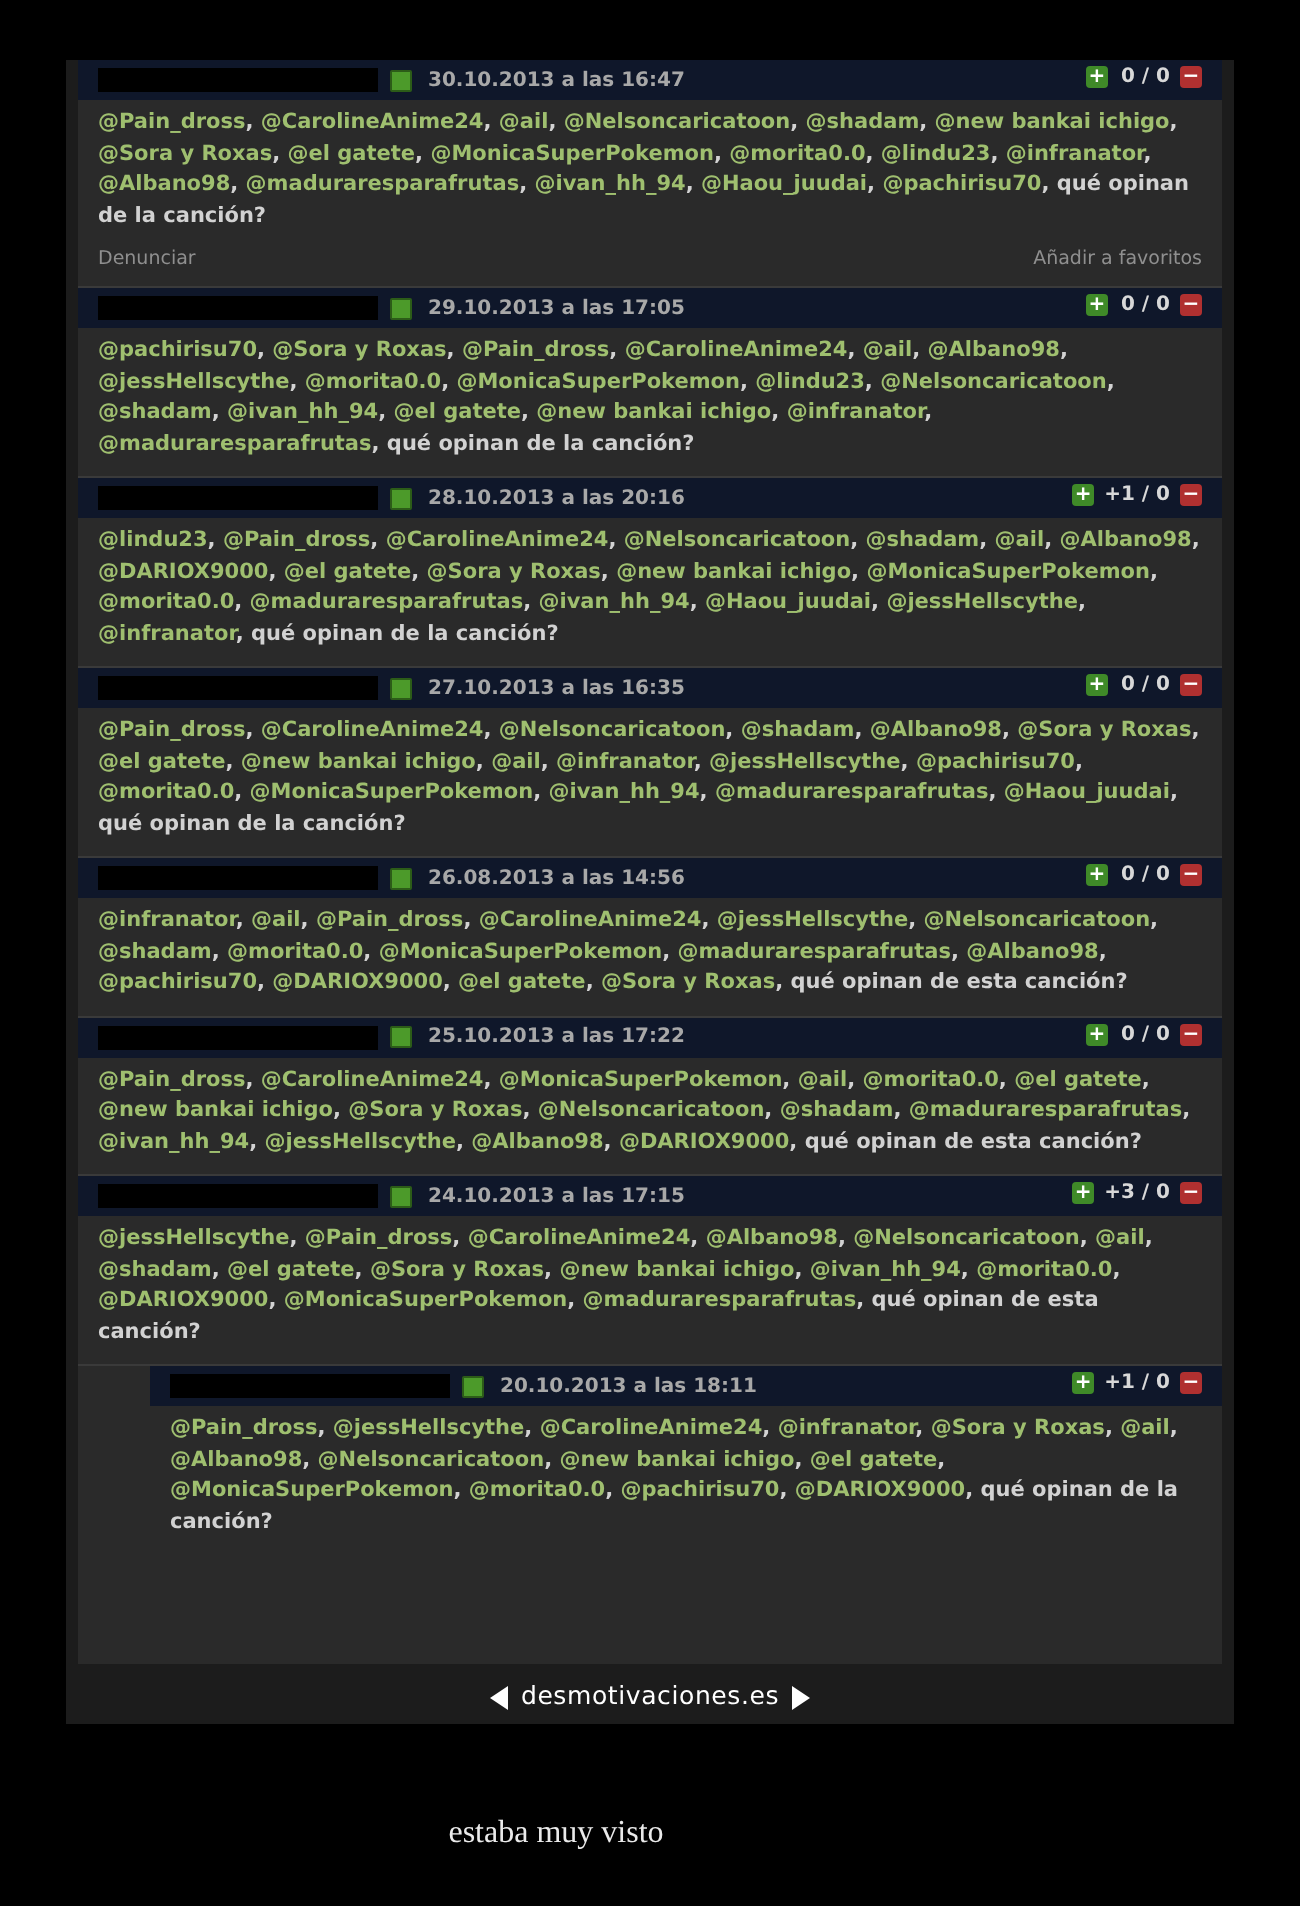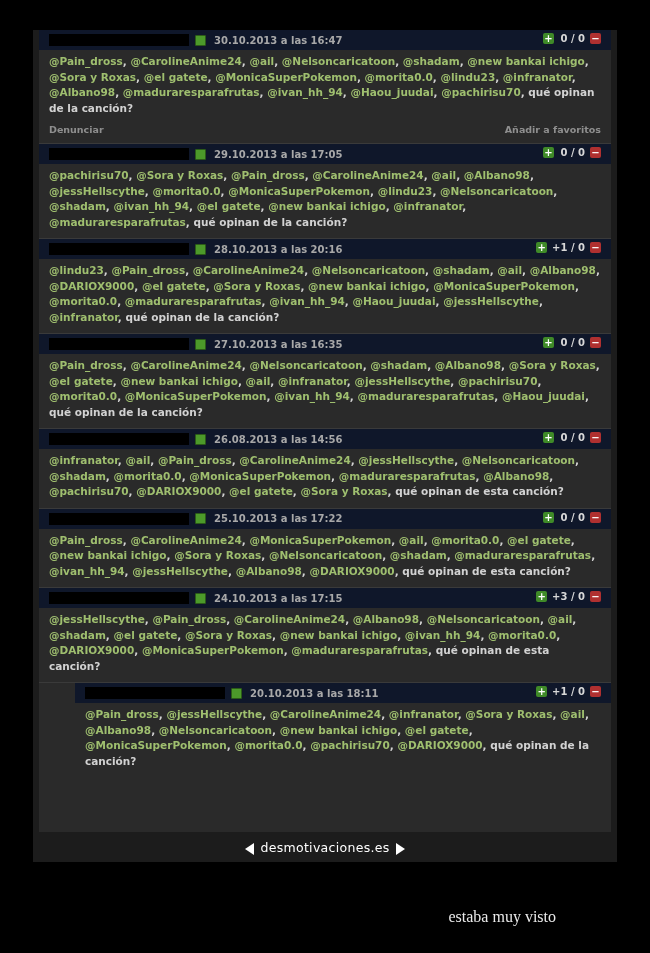--- a/index.html
+++ b/index.html
@@ -106,21 +106,21 @@
     font-weight: bold;
     word-wrap: break-word;
   }
   .mention { color: #9fbf6f; }
 
   .cfooter {
     display: flex;
     justify-content: space-between;
     font-size: 9.5px;
     color: #8f8f8f;
-    font-weight: bold;
+    font-weight: normal;
     margin-top: 8px;
   }
   .cfooter span { cursor: pointer; }
 
   .brandbar {
     position: absolute;
     left: 33px;
     top: 832px;
     width: 584px;
     height: 30px;
@@ -156,21 +156,21 @@
     font-family: "Liberation Serif", serif;
     font-size: 31px;
     color: #ffffff;
     line-height: 40px;
   }
   .subcaption {
     position: absolute;
     left: 0;
     top: 908px;
     width: 556px;
-    text-align: right;
+    text-align: center;
     font-family: "Liberation Serif", serif;
     font-size: 16px;
     color: #eaeaea;
   }
 </style>
 </head>
 <body>
 
 <div id="page">
 

